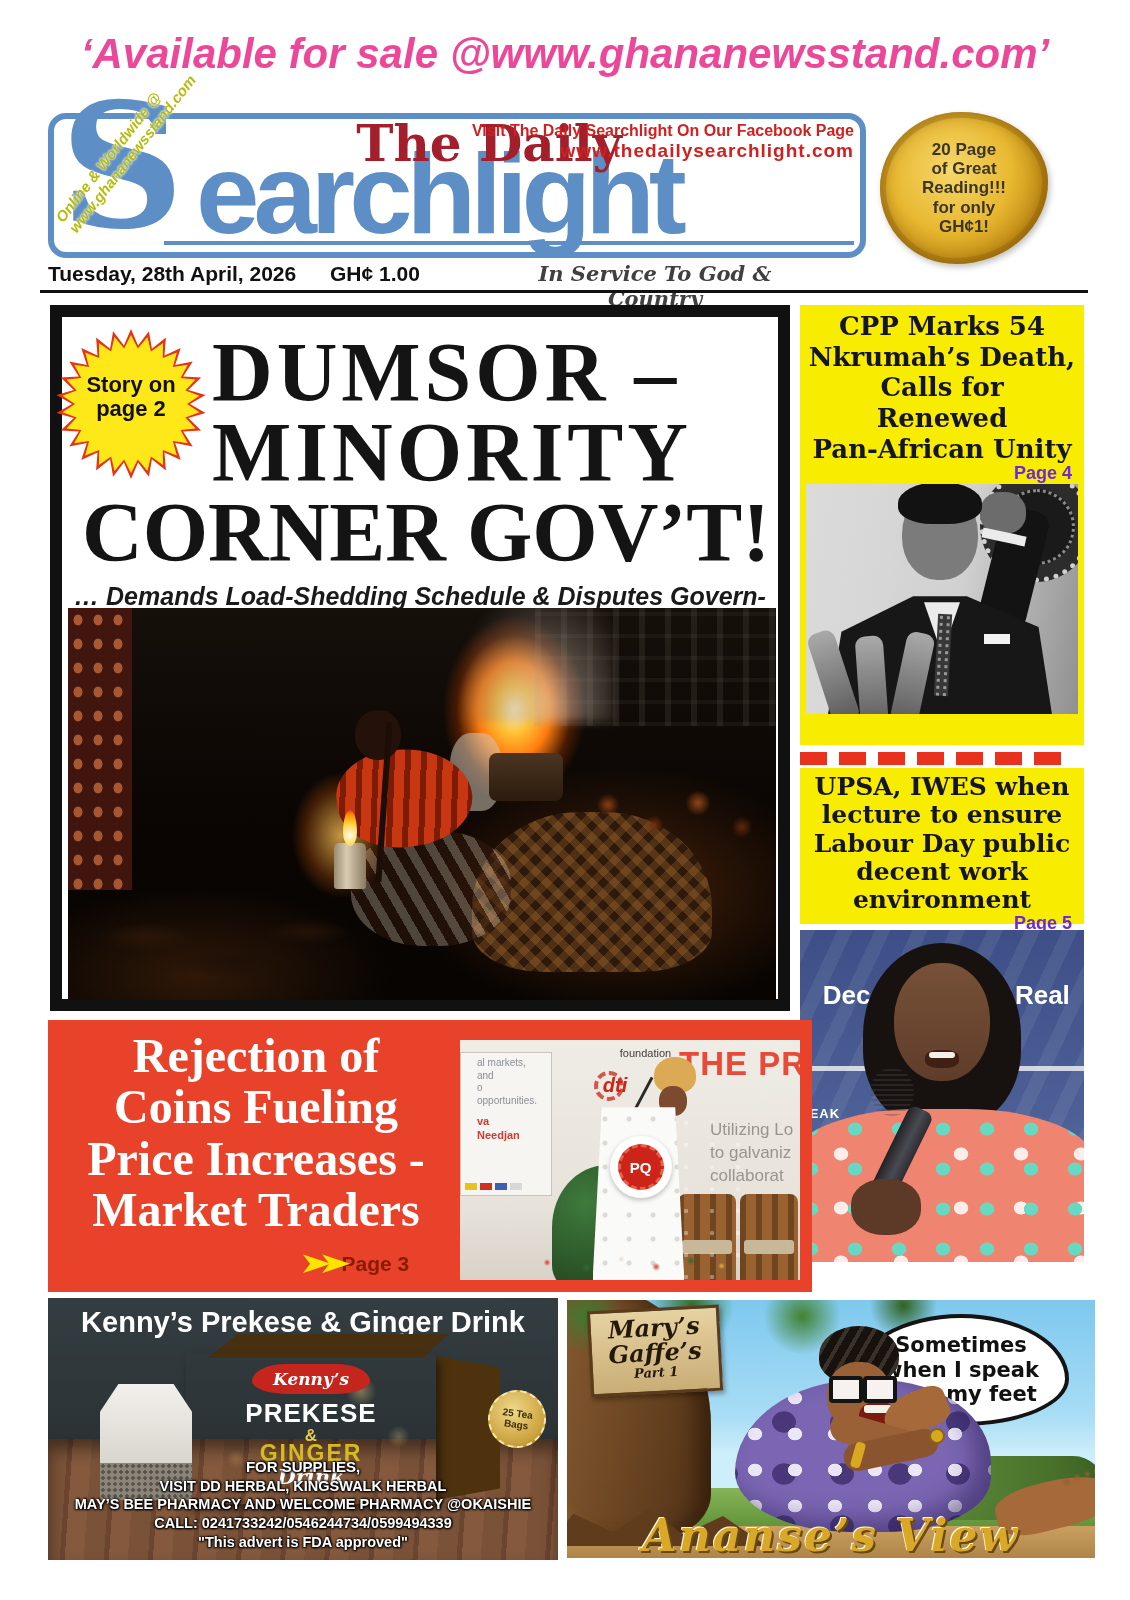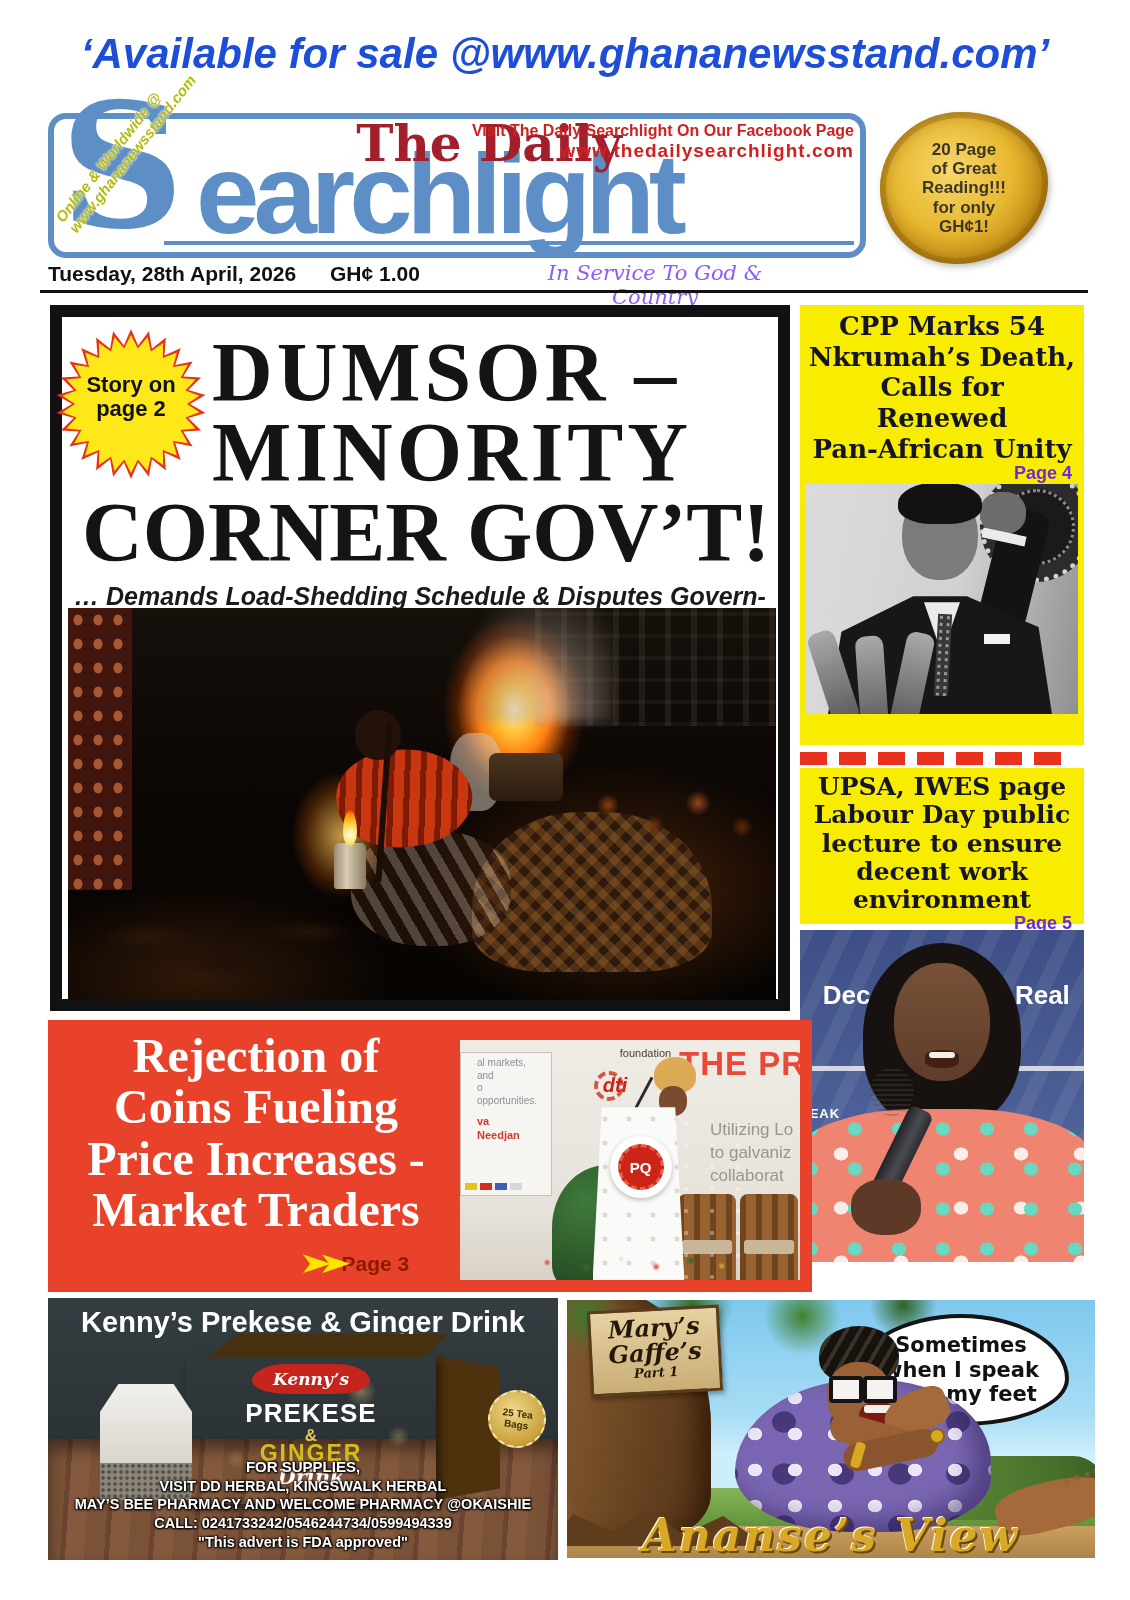--- a/index.html
+++ b/index.html
@@ -2,21 +2,21 @@
 <html><head>
 <meta charset="utf-8">
 <style>
   html,body{margin:0;padding:0;background:#ffffff;}
   *{box-sizing:border-box;}
   #page{position:relative;width:1130px;height:1600px;margin:0 auto;background:#fff;overflow:hidden;
         font-family:"Liberation Sans",sans-serif;}
   .abs{position:absolute;}
 
   
-  .top-banner{left:0;top:30px;width:1130px;text-align:center;color:#1d4ed8;
+  .top-banner{left:0;top:30px;width:1130px;text-align:center;color:#ec4899;
     font-size:42px;font-weight:bold;font-style:italic;letter-spacing:0px;}
 
   
   .mast-frame{left:48px;top:113px;width:818px;height:145px;border:6px solid #5d8ec6;border-radius:18px;background:#fff;}
   .mast-bigS{position:absolute;left:6px;top:-38px;font-family:"DejaVu Serif",serif;font-weight:bold;
     font-size:172px;line-height:1;color:#5d8ec6;}
   .mast-diag{position:absolute;left:-2px;top:96px;transform:rotate(-52deg);transform-origin:left top;
     font-size:15px;font-weight:bold;font-style:italic;color:#b5bc0c;white-space:nowrap;line-height:1.15;
     text-shadow:0 0 2px #fff,0 0 3px #fff;}
   .mast-daily{position:absolute;left:220px;top:0px;width:430px;text-align:center;color:#a31f2b;
@@ -32,22 +32,22 @@
   .seal{left:880px;top:112px;width:168px;height:152px;
     background:radial-gradient(circle at 42% 38%,#f6d76a,#e8b830 45%,#c08a14 72%,#8a5c08 100%);
     border-radius:48% 52% 55% 45% / 50% 46% 54% 50%;
     box-shadow:inset 0 0 0 6px rgba(140,95,10,.35), inset 0 0 18px rgba(90,55,0,.5), 2px 3px 6px rgba(0,0,0,.25);
     display:flex;align-items:center;justify-content:center;}
   .seal-text{text-align:center;color:#3d3528;font-weight:800;font-size:17px;line-height:1.12;}
 
   
   .dl-date{left:48px;top:262px;font-size:21px;font-weight:bold;color:#111;}
   .dl-price{left:330px;top:262px;font-size:21px;font-weight:bold;color:#111;}
-  .dl-motto{left:520px;top:261px;width:270px;text-align:center;color:#8b5cf6;
-    font-family:"DejaVu Serif",serif;font-weight:normal;font-style:italic;font-size:21px;}
+  .dl-motto{left:520px;top:261px;width:270px;text-align:center;color:#404040;
+    font-family:"DejaVu Serif",serif;font-weight:bold;font-style:italic;font-size:21px;}
   .dl-rule{left:40px;top:290px;width:1048px;height:3px;background:#111;}
 
   
   .main-box{left:50px;top:305px;width:740px;height:706px;border:12px solid #111;background:#fff;}
   .starburst{position:absolute;left:-6px;top:12px;width:150px;height:150px;}
   .starburst svg{width:150px;height:150px;display:block;}
   .starburst-label{position:absolute;left:0;top:44px;width:150px;text-align:center;
     font-size:22px;font-weight:800;color:#111;line-height:1.1;}
   .headline{margin-top:16px;font-family:"Liberation Serif",serif;font-weight:bold;color:#141414;
     line-height:0.95;text-align:left;}
@@ -417,23 +417,23 @@
       <div class="nk-head"></div>
       <div class="nk-mic" style="left:14px;bottom:-14px;transform:rotate(-18deg);"></div>
       <div class="nk-mic" style="left:52px;bottom:-20px;transform:rotate(-4deg);"></div>
       <div class="nk-mic" style="left:92px;bottom:-16px;transform:rotate(12deg);"></div>
     </div>
   </div>
 
   <div class="abs dash-sep"></div>
 
   <div class="abs teaser upsa-box">
-    <div class="upsa-line">UPSA, IWES page</div>
+    <div class="upsa-line">UPSA, IWES when</div>
+    <div class="upsa-line">lecture to ensure</div>
     <div class="upsa-line">Labour Day public</div>
-    <div class="upsa-line">lecture to ensure</div>
     <div class="upsa-line">decent work</div>
     <div class="upsa-line">environment</div>
     <div class="page-ref">Page 5</div>
   </div>
 
   <div class="wm-photo">
     <div class="wm-stripes"></div>
     <div class="wm-word-left">Dec</div>
     <div class="wm-word-right">Real</div>
     <div class="wm-line"></div>

